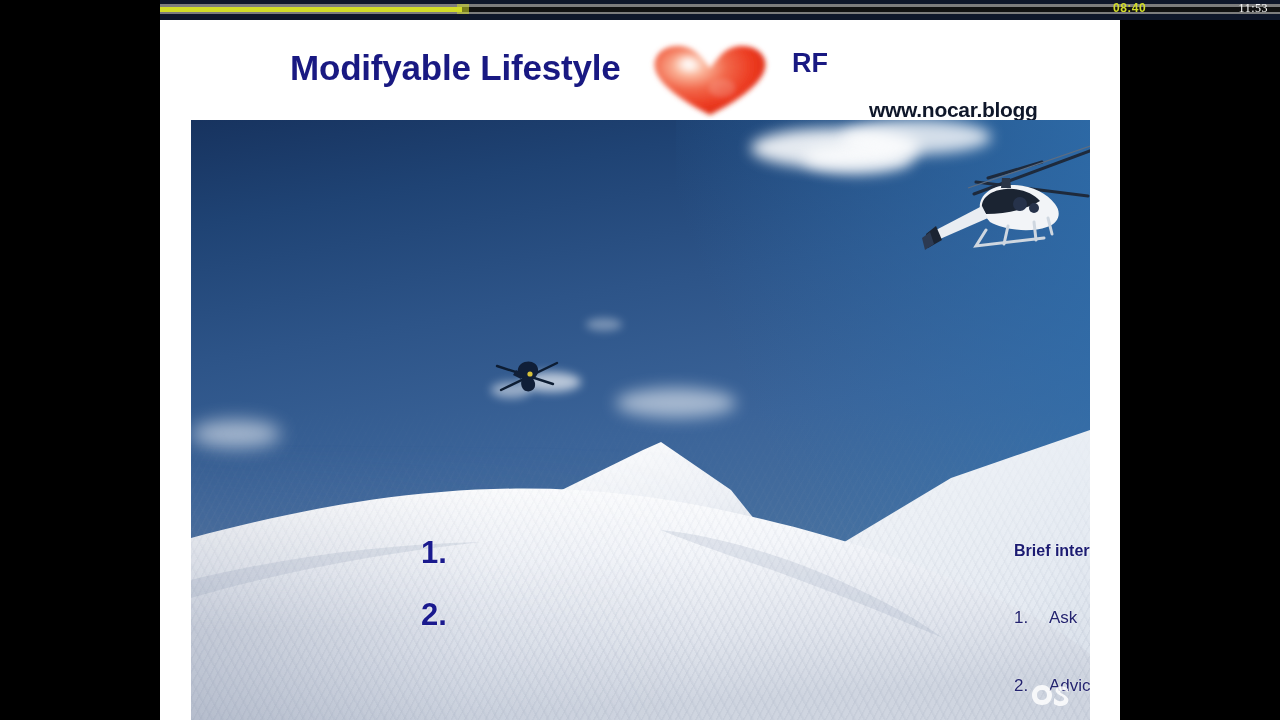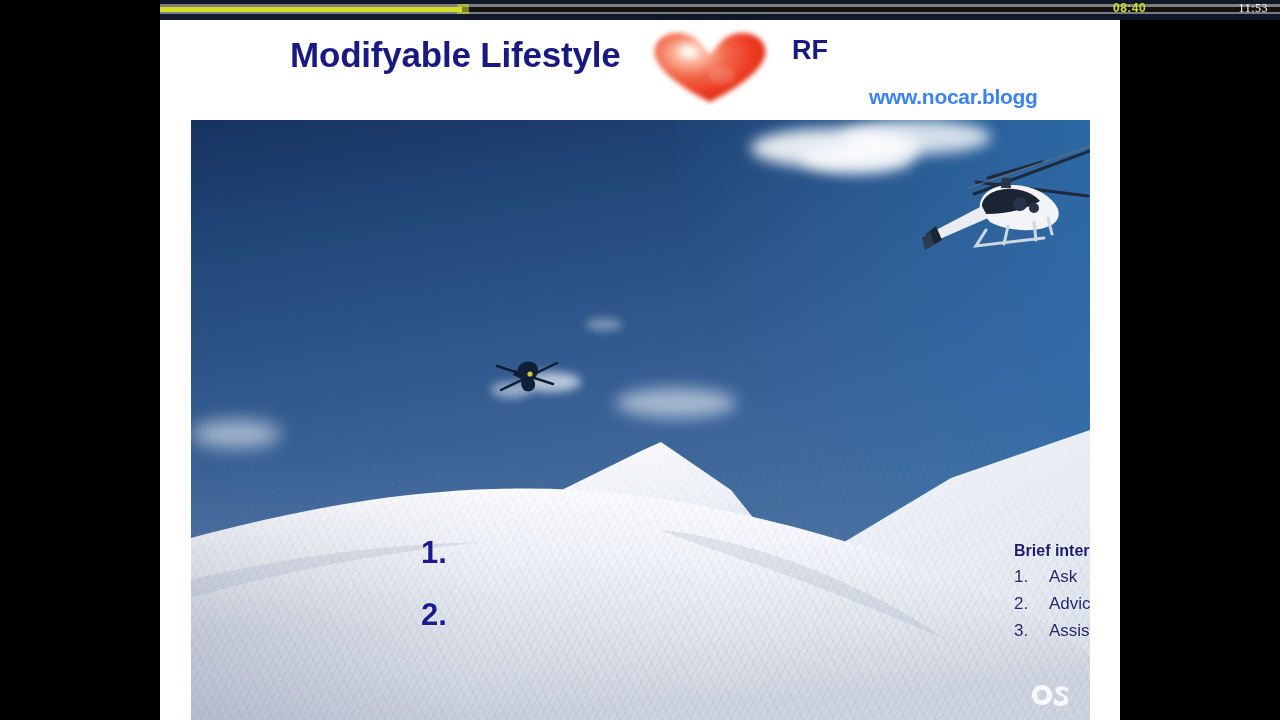--- a/index.html
+++ b/index.html
@@ -47,38 +47,38 @@
     font-family:Liberation Serif, serif; letter-spacing:.5px;
   }
 
   
   #slide{
     position:absolute; left:160px; top:20px; width:960px; height:700px;
     background:#ffffff; overflow:hidden;
   }
 
   #slide-header{
-    position:absolute; left:0; top:0; width:1079px; height:100px;
+    position:absolute; left:0; top:13px; width:1079px; height:100px;
     background:#fff;
   }
   #slide-title{
     position:absolute; left:130px; top:15px;
     font-size:35px; font-weight:bold; color:#191982;
     white-space:nowrap; letter-spacing:-.2px;
   }
   #title-part-2{
     position:absolute; left:632px; top:15px;
     font-size:27px; font-weight:bold; color:#191982;
   }
   #heart-icon{
     position:absolute; left:488px; top:8px; width:124px; height:78px;
   }
   #site-url{
     position:absolute; left:709px; top:65px;
-    font-size:21px; font-weight:bold; color:#3b82f6;
+    font-size:21px; font-weight:bold; color:#0f172a;
     letter-spacing:-.3px;
   }
 
   
   #photo{
     position:absolute; left:31px; top:100px; width:899px; height:600px;
     overflow:hidden;
     background:linear-gradient(170deg,#17335f 0%,#1f4374 14%,#2d5488 32%,#3b6499 52%,#47709f 70%,#4c74a2 100%);
   }
   #sky-right-wash{
@@ -139,21 +139,21 @@
     font-size:16px; font-weight:bold; color:#1b1b72; margin-bottom:7px;
     text-shadow:0 0 2px rgba(255,255,255,.85); white-space:nowrap;
   }
   .side-row{ display:flex; align-items:baseline; margin-bottom:7px; }
   .side-num{
     width:35px; font-size:17px; color:#23236f;
     text-shadow:0 0 2px rgba(255,255,255,.85);
   }
   .side-text{
     font-size:17px; color:#23236f;
-    text-shadow:0 0 2px rgba(255,255,255,.85); white-space:nowrap;
+    text-shadow:0 0 2px rgba(255,255,255,.85); white-space:nowrap;margin-top:41px;
   }
 
   #watermark-logo{
     position:absolute; right:18px; bottom:12px; width:42px; height:26px;
     opacity:.85;
   }
 </style>
 </head>
 <body>
 

